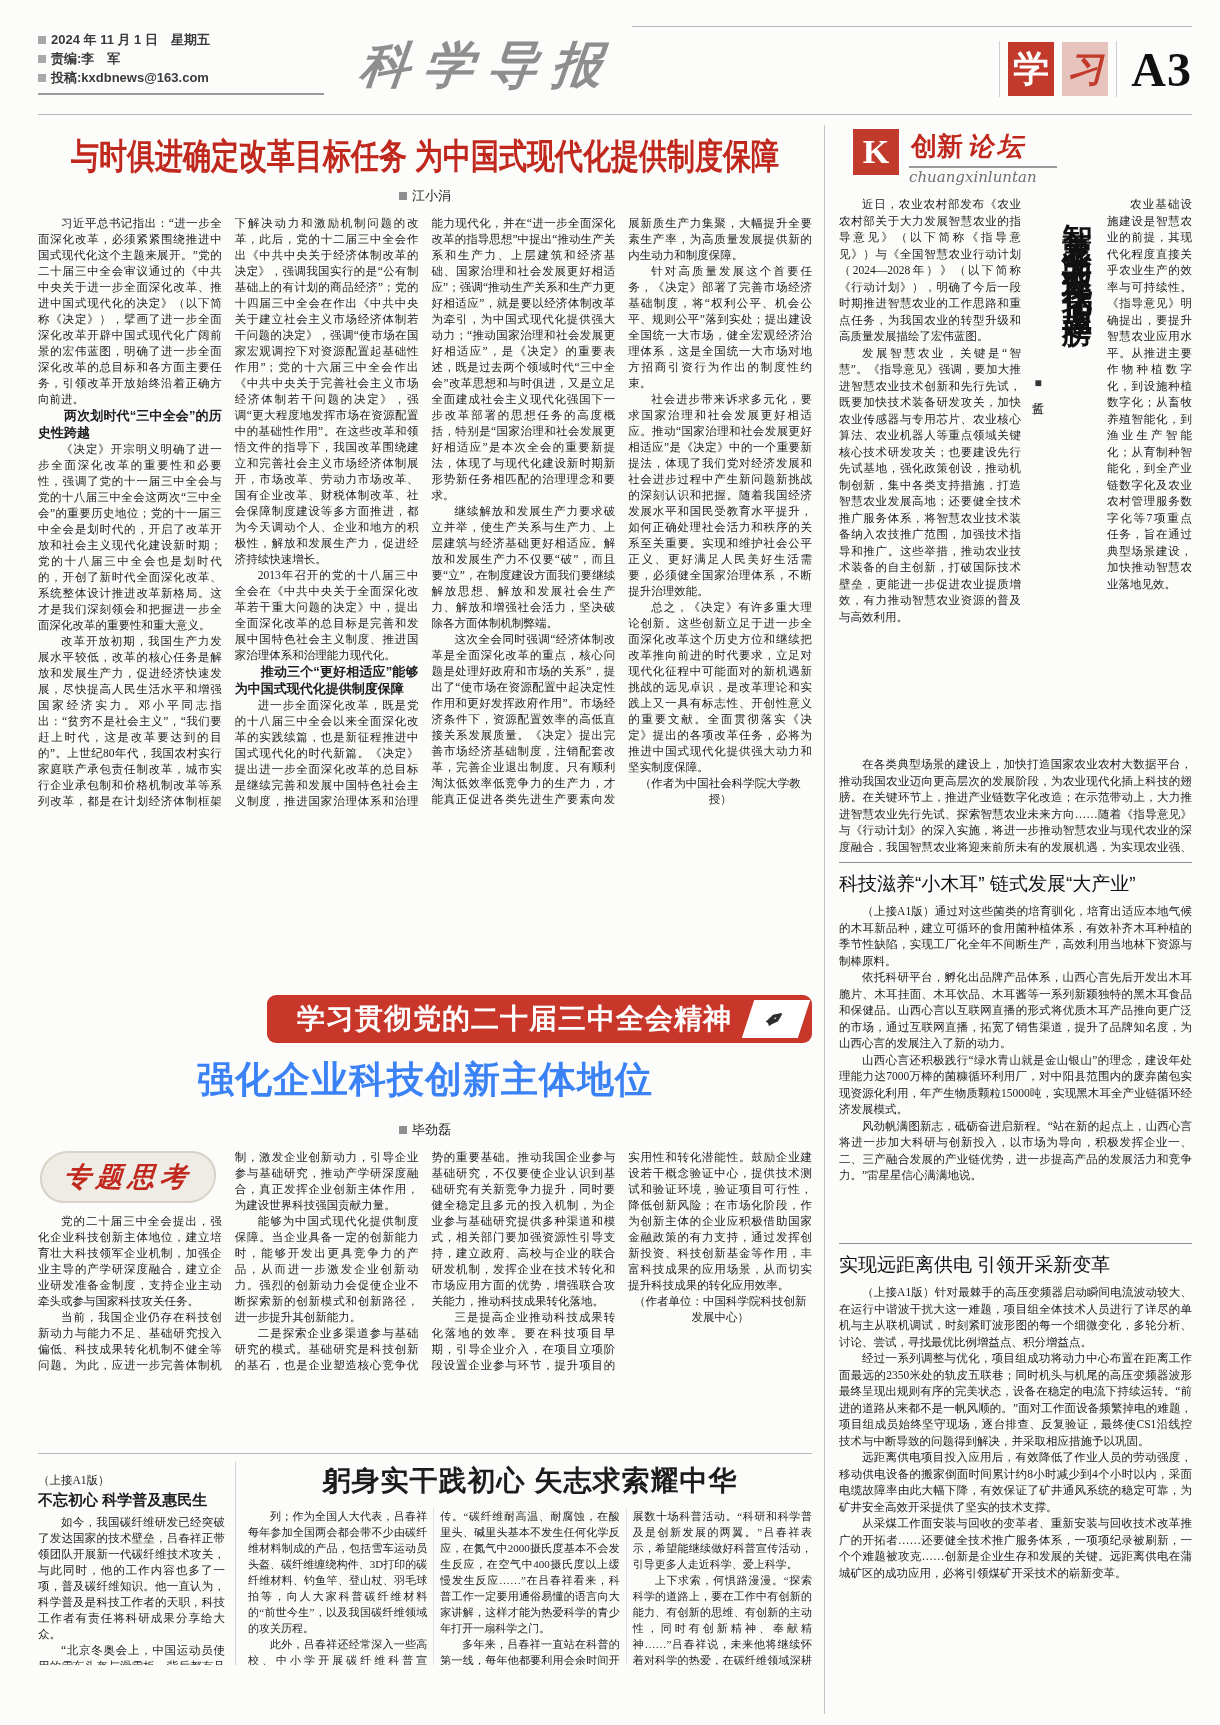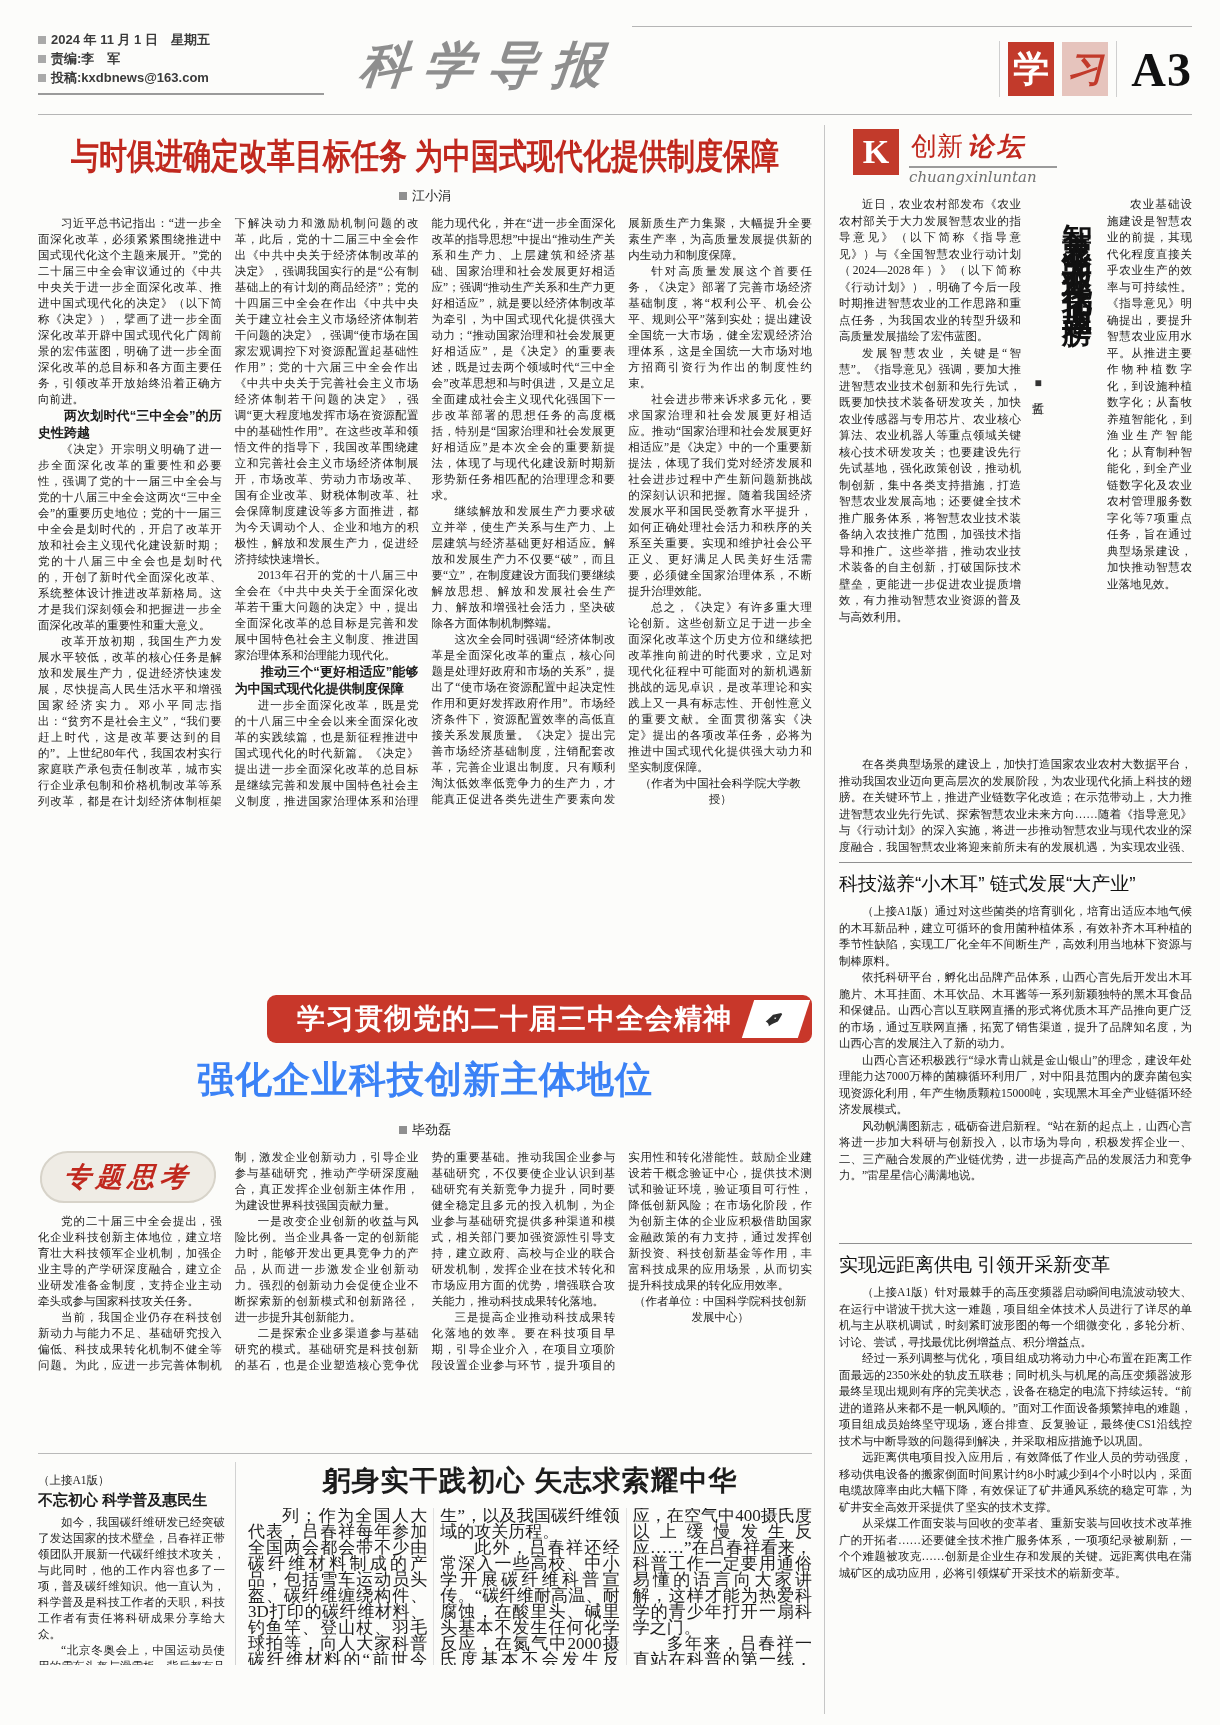--- a/index.html
+++ b/index.html
@@ -69,29 +69,29 @@
     margin-top:12px; padding-top:8px; height:212px; overflow:hidden; }
   .bl-col { padding-right:10px; border-right:1px solid #d2d2d2; font-size:11.5px; line-height:16px;
     text-align:justify; }
   .bl-cont { font-size:11.5px;margin-top:10px; }
   .bl-sub { font-family:"Liberation Sans",sans-serif; font-weight:bold; font-size:15px;
     margin:4px 0 6px 0; }
   .bc-wrap { padding-left:12px; }
   .bc-title { font-family:"Liberation Sans",sans-serif; font-weight:bold; font-size:28px;
     text-align:center; margin:0 0 8px 0; letter-spacing:1px; white-space:nowrap; }
   .flow3 { columns:3; column-gap:13px; column-rule:1px solid #e0e0e0; column-fill:balance;
-    font-size:17px; line-height:16px; text-align:justify; height:162px; overflow:hidden; }
+    font-size:11px; line-height:16px; text-align:justify; height:162px; overflow:hidden; }
   
   .forum-head { display:flex; align-items:flex-start; gap:10px; margin:4px 0 10px 14px; }
   .klogo { width:46px; height:46px; background:#c23a2b; color:#fff; display:flex;
     align-items:center; justify-content:center; font-family:"Liberation Serif",serif;
     font-weight:bold; font-size:34px; flex:0 0 auto; }
   .forum-words { border-bottom:2px solid #9a9a9a; padding:0 30px 2px 2px; }
   .forum-cn { white-space:nowrap; }
-  .forum-cn .w1 { font-family:"Liberation Sans",sans-serif; font-weight:normal; font-size:26px; color:#c0281e; }
+  .forum-cn .w1 { font-family:"Liberation Sans",sans-serif; font-weight:bold; font-size:26px; color:#c0281e; }
   .forum-cn .w2 { font-family:"DejaVu Serif",serif; font-style:italic; font-weight:bold;
     font-size:26px; color:#c0281e; letter-spacing:4px; }
   .forum-py { font-family:"DejaVu Serif",serif; font-style:italic; font-size:15px; color:#6f6f6f; }
   .agri { display:flex; gap:8px; height:556px; overflow:hidden; }
   .rail { font-size:11.5px; line-height:16.5px; text-align:justify; }
   .agri-left { width:182px; }
   .agri-vbyline { writing-mode:vertical-rl; font-size:12px; color:#333; margin-top:180px;
     font-family:"Liberation Sans",sans-serif; }
   .agri-vtitle { writing-mode:vertical-rl; font-family:"Liberation Sans",sans-serif;
     font-weight:bold; font-size:30px; letter-spacing:7px; color:#111; margin:4px 2px 0 2px; }
@@ -159,21 +159,21 @@
       </div>
 
       <div class="second-title">强化企业科技创新主体地位</div>
       <div class="byline"><span class="sq"></span><span>毕劲磊</span></div>
 
       <div class="flow4 second-flow">
         <div class="topic-capsule">专题思考</div>
         <div>
             <p>党的二十届三中全会提出，强化企业科技创新主体地位，建立培育壮大科技领军企业机制，加强企业主导的产学研深度融合，建立企业研发准备金制度，支持企业主动牵头或参与国家科技攻关任务。</p>
             <p>当前，我国企业仍存在科技创新动力与能力不足、基础研究投入偏低、科技成果转化机制不健全等问题。为此，应进一步完善体制机制，激发企业创新动力，引导企业参与基础研究，推动产学研深度融合，真正发挥企业创新主体作用，为建设世界科技强国贡献力量。</p>
-            <p>一是改变企业创新的收益与风险比例。当企业具备一定的创新能力时，能够开发出更具竞争力的产品，从而进一步激发企业创新动力。强烈的创新动力会促使企业不断探索新的创新模式和创新路径，进一步提升其创新能力。</p>
+            <p>能够为中国式现代化提供制度保障。当企业具备一定的创新能力时，能够开发出更具竞争力的产品，从而进一步激发企业创新动力。强烈的创新动力会促使企业不断探索新的创新模式和创新路径，进一步提升其创新能力。</p>
             <p>二是探索企业多渠道参与基础研究的模式。基础研究是科技创新的基石，也是企业塑造核心竞争优势的重要基础。推动我国企业参与基础研究，不仅要使企业认识到基础研究有关新竞争力提升，同时要健全稳定且多元的投入机制，为企业参与基础研究提供多种渠道和模式，相关部门要加强资源性引导支持，建立政府、高校与企业的联合研发机制，发挥企业在技术转化和市场应用方面的优势，增强联合攻关能力，推动科技成果转化落地。</p>
             <p>三是提高企业推动科技成果转化落地的效率。要在科技项目早期，引导企业介入，在项目立项阶段设置企业参与环节，提升项目的实用性和转化潜能性。鼓励企业建设若干概念验证中心，提供技术测试和验证环境，验证项目可行性，降低创新风险；在市场化阶段，作为创新主体的企业应积极借助国家金融政策的有力支持，通过发挥创新投资、科技创新基金等作用，丰富科技成果的应用场景，从而切实提升科技成果的转化应用效率。</p>
           </div>
         <p class="attr">（作者单位：中国科学院科技创新发展中心）</p>
       </div>
 
       <div class="bottom">
         <div class="bl-col">
           <div class="bl-cont">（上接A1版）</div>
           <div class="bl-sub">不忘初心 科学普及惠民生</div>

